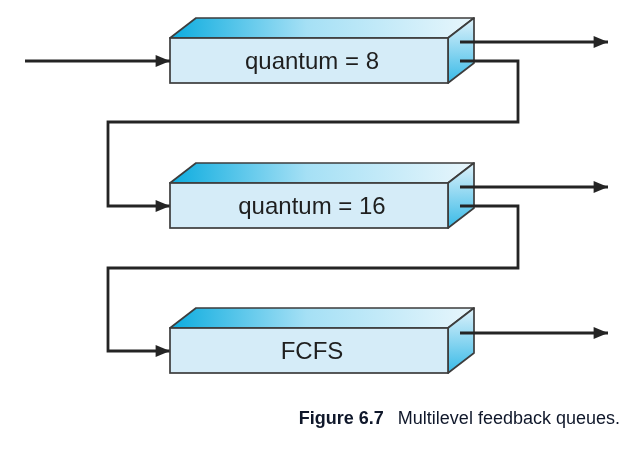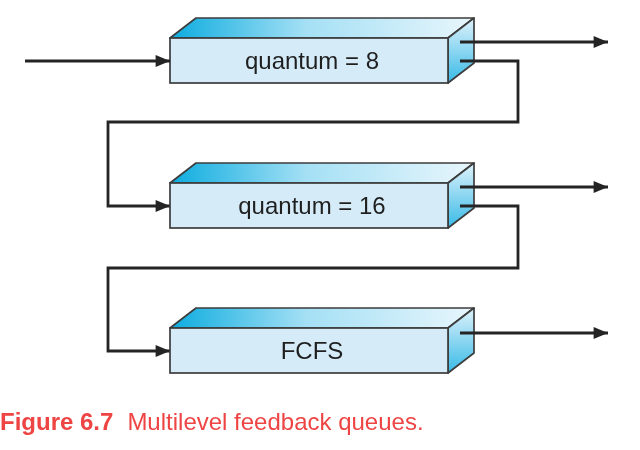--- a/index.html
+++ b/index.html
@@ -23,23 +23,23 @@
   .queue-label {
     font-family: "Liberation Sans", sans-serif;
     font-size: 24px;
     fill: #1f1f1f;
   }
   .caption {
     position: absolute;
     top: 408px;
     left: 0;
     right: 0;
-    text-align: left;
-    font-size: 24px;
-    color: #ef4444;
+    text-align: right;
+    font-size: 18px;
+    color: #0f172a;
     white-space: nowrap;
   }
   .caption .fig-label {
     font-weight: bold;
     margin-right: 14px;
   }
 </style>
 </head>
 <body>
 

